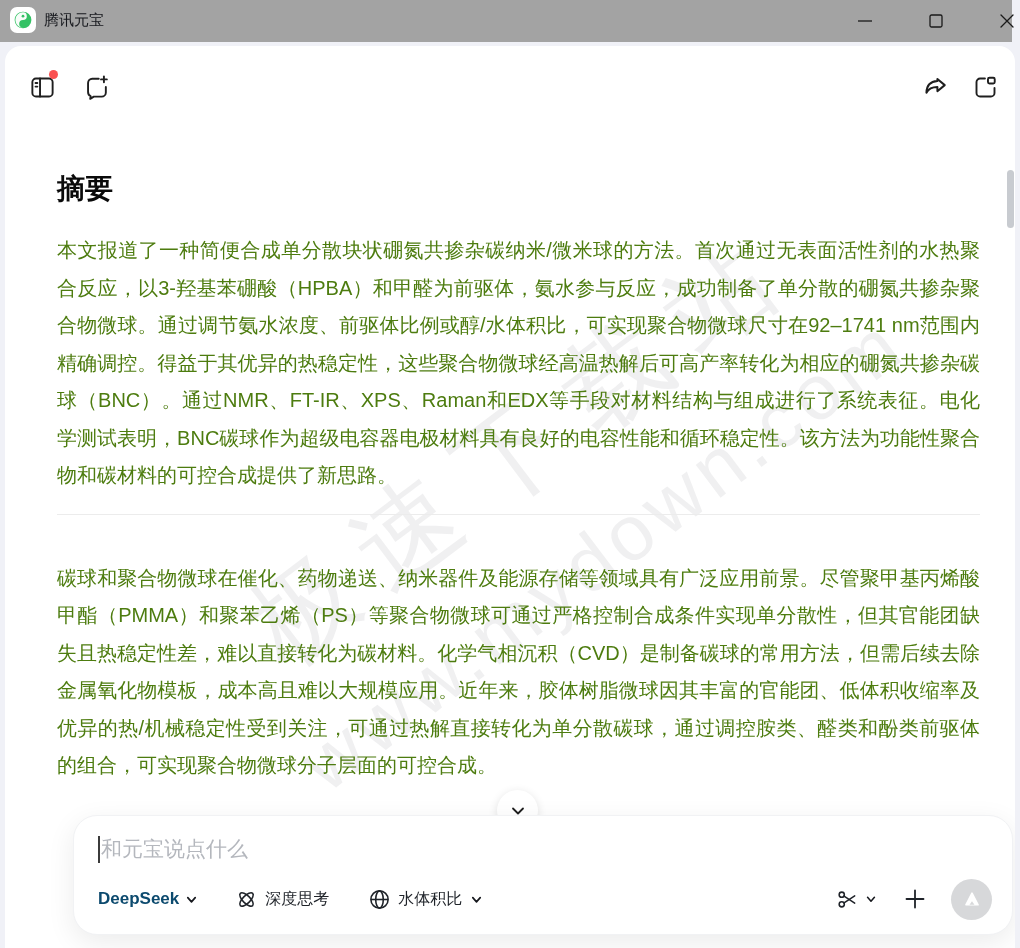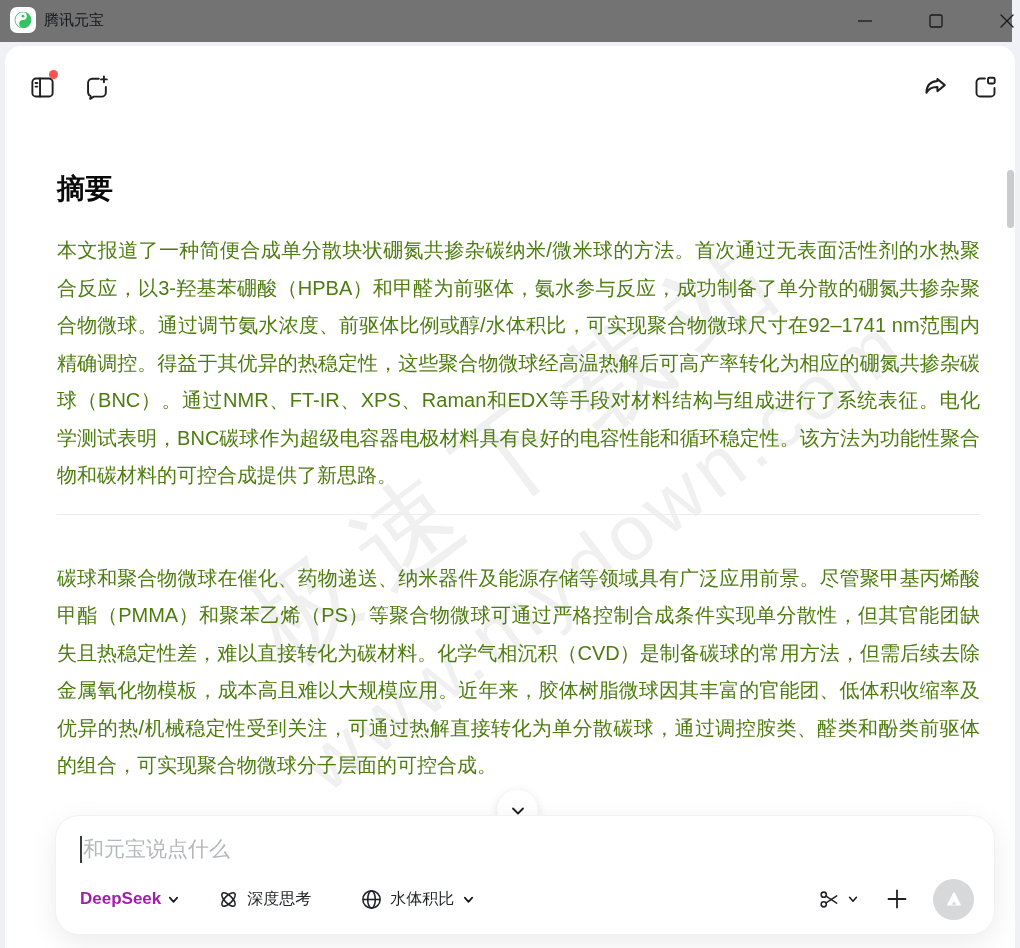--- a/index.html
+++ b/index.html
@@ -6,21 +6,21 @@
   html,body { width:1020px; height:948px; overflow:hidden; }
   body {
     font-family:"Liberation Sans","DejaVu Sans",sans-serif;
     background:#f0f1f7;
     position:relative;
     color:#262626;
   }
   svg { display:block; }
 
   
-  .titlebar { position:absolute; top:0; left:0; right:8px; height:42px; background:#737373;text-decoration:underline; }
+  .titlebar { position:absolute; top:0; left:0; right:8px; height:42px; background:#a3a3a3;text-decoration:underline; }
   .app-logo { position:absolute; left:10px; top:7px; width:26px; height:26px; background:#fff; border-radius:7px; display:flex; align-items:center; justify-content:center; }
   .app-title { position:absolute; left:44px; top:11px; font-size:15px; color:#15171c; font-weight:500; }
   .winbtn { position:absolute; top:6px; width:30px; height:30px; display:flex; align-items:center; justify-content:center; cursor:default; }
   .winbtn.min { left:850px; } .winbtn.max { left:921px; } .winbtn.close { left:992px; }
 
   
   .card { position:absolute; left:5px; right:5px; top:46px; bottom:0; background:#fff; border-radius:16px 16px 0 0; overflow:hidden; }
 
   
   .tb-icon { position:absolute; width:30px; height:30px; display:flex; align-items:center; justify-content:center; }
@@ -52,34 +52,34 @@
     background:#fff; box-shadow:0 2px 10px rgba(0,0,0,0.12); z-index:3;
     display:flex; align-items:center; justify-content:center; cursor:pointer;
   }
 
   
   .scrollbar-thumb { position:absolute; right:1px; top:124px; width:7px; height:58px; background:#c8cbd0; border-radius:4px; z-index:6; }
 
   
   .composer-mask { position:absolute; left:0; right:0; top:767px; bottom:0; background:#fff; z-index:2; }
   .composer {
-    position:absolute; left:50px; top:769px; width:940px; height:120px; z-index:4;
+    position:absolute; left:68px; top:769px; width:940px; height:120px; z-index:4;
     background:#fff; border:1px solid #f1f2f4; border-radius:24px;
     box-shadow:0 8px 28px rgba(0,0,0,0.08);
   }
   .input-row { position:absolute; left:24px; right:24px; top:17px; height:32px; display:flex; align-items:center; }
   .caret { width:2px; height:27px; background:#3b3b3b; margin-right:1px; }
   .chat-input { border:none; outline:none; flex:1; font-size:21px; color:#333; background:transparent; font-family:inherit; }
   .chat-input::placeholder { color:#b4b7bd; }
   .composer-toolbar { position:absolute; left:24px; right:20px; bottom:14px; height:42px; display:flex; align-items:center; }
   .pill { display:flex; align-items:center; cursor:pointer; }
-  .model-label { font-size:17px; font-weight:700; color:#a21caf; }
+  .model-label { font-size:17px; font-weight:700; color:#0c4a6e; }
   .tool-label { font-size:16px; color:#1f2329; }
   .gap6 { margin-left:6px; } .gap8 { margin-left:8px; }
-  .m-right36 { margin-right:38px; } .m-right40 { margin-right:50px; }
+  .m-right36 { margin-right:38px; } .m-right40 { margin-right:40px; }
   .spacer { flex:1; }
   .icon-btn { display:flex; align-items:center; justify-content:center; cursor:pointer; }
   .send-btn { width:41px; height:41px; border-radius:50%; background:#d7d8da; display:flex; align-items:center; justify-content:center; margin-left:24px; cursor:pointer; }
   .plus-btn { margin-left:26px; }
 </style>
 </head>
 <body>
 
 <div class="titlebar">
   <div class="app-logo">

